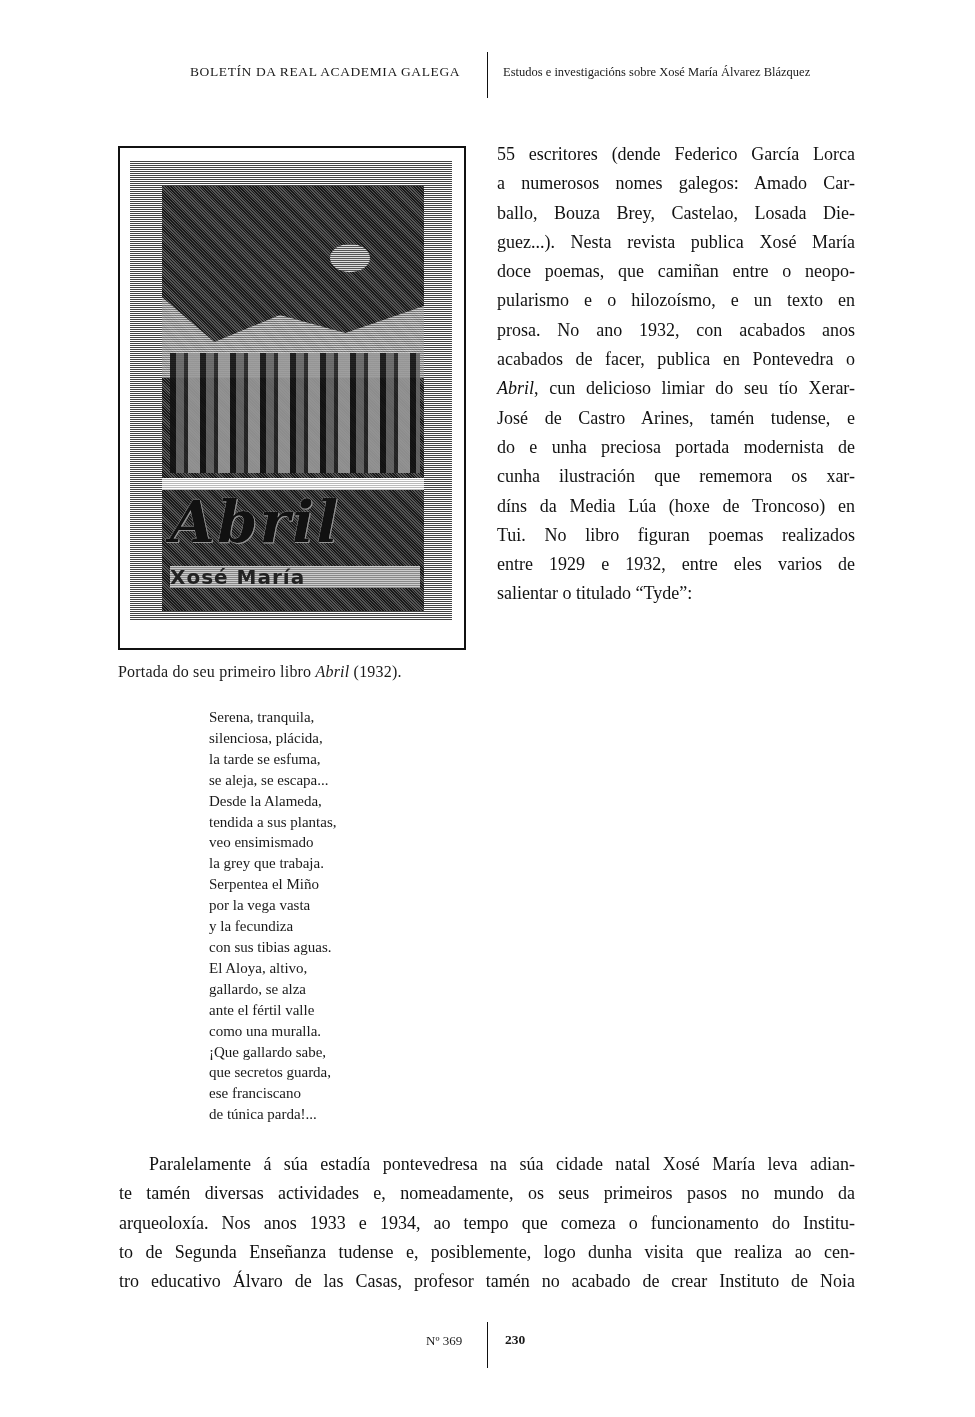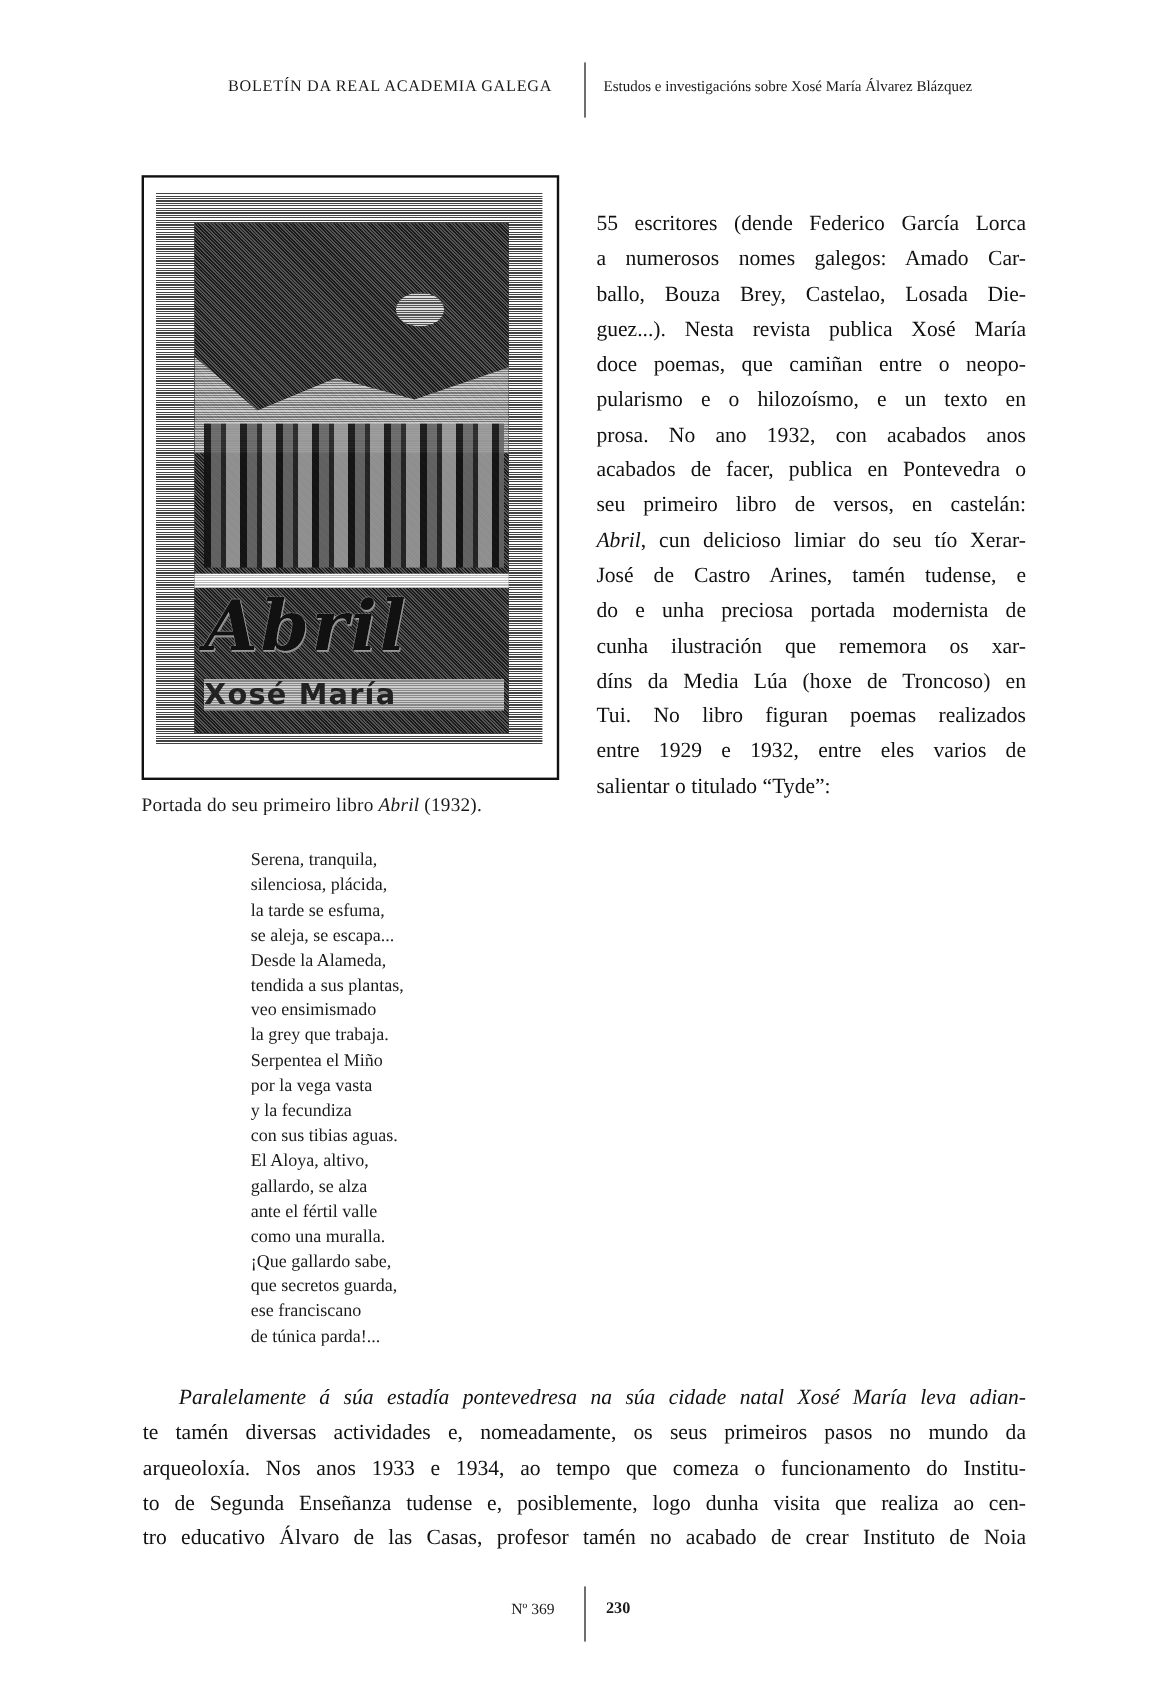--- a/index.html
+++ b/index.html
@@ -11,35 +11,35 @@
     .figure { position: absolute; left: 118px; top: 146px; width: 348px; height: 504px; border: 2px solid #111; box-sizing: border-box; background: #fff; }
     .cover-bg { position: absolute; left: 10px; top: 12px; width: 322px; height: 460px;
       background: repeating-linear-gradient(0deg, #222 0px, #222 1px, #ffffff 1px, #ffffff 2px); opacity: 0.85; }
     .cover-inner { position: absolute; left: 42px; top: 38px; width: 262px; height: 425px;
       background: repeating-linear-gradient(45deg, #1a1a1a 0 1px, #555 1px 2px), #333; }
     .moon { position: absolute; left: 210px; top: 96px; width: 40px; height: 28px; border-radius: 50%; background: repeating-linear-gradient(0deg, #ddd 0 1px, #555 1px 2px); }
     .mountain { position: absolute; left: 42px; top: 140px; width: 262px; height: 90px; background: repeating-linear-gradient(0deg, #888 0 1px, #eee 1px 2px); clip-path: polygon(0 100%, 0 10%, 20% 60%, 45% 30%, 70% 50%, 100% 20%, 100% 100%); opacity: 0.8; }
     .trees { position: absolute; left: 50px; top: 205px; width: 250px; height: 120px; background: repeating-linear-gradient(90deg, #111 0 6px, #666 6px 14px, #222 14px 18px, #999 18px 30px); opacity: 0.9; }
     .band { position: absolute; left: 42px; top: 330px; width: 262px; height: 12px; background: repeating-linear-gradient(0deg, #bbb 0 1px, #fff 1px 2px); }
     .abril-word { position: absolute; left: 50px; top: 345px; width: 250px; font-family: "DejaVu Serif", serif; font-style: italic; font-weight: bold; font-size: 58px; color: #111; letter-spacing: 2px; text-shadow: 0 0 1px #fff, 1px 1px 0 #888; line-height: 1; }
-    .author-word { position: absolute; left: 50px; top: 418px; width: 250px; font-family: "DejaVu Sans", sans-serif; font-weight: bold; font-size: 24px; color: #222; letter-spacing: 1px; background: repeating-linear-gradient(0deg, #888 0 1px, #ccc 1px 2px); line-height: 1.1; }
+    .author-word { position: absolute; left: 50px; top: 418px; width: 250px; font-family: "DejaVu Sans", sans-serif; font-weight: bold; font-size: 20px; color: #222; letter-spacing: 1px; background: repeating-linear-gradient(0deg, #888 0 1px, #ccc 1px 2px); line-height: 1.1; }
 
     .caption { position: absolute; left: 118px; top: 663px; font-size: 16px; color: #1a1a1a; letter-spacing: 0.2px; }
     .caption i { font-style: italic; }
 
-    .right-col { position: absolute; left: 497px; top: 172px; width: 358px; font-size: 18px; line-height: 29.3px; text-align: justify; }
+    .right-col { position: absolute; left: 497px; top: 140px; width: 358px; font-size: 18px; line-height: 29.3px; text-align: justify; }
     .right-col .line { display: block; height: 29.3px; white-space: nowrap; text-align-last: justify; }
     .right-col .line.last { text-align-last: left; }
 
     .poem { position: absolute; left: 209px; top: 707px; font-size: 15px; line-height: 20.9px; color: #1a1a1a; }
     .poem .verse { display: block; white-space: nowrap; }
 
     .bottom-para { position: absolute; left: 119px; top: 1150px; width: 736px; font-size: 18px; line-height: 29.3px; }
     .bottom-para .line { display: block; white-space: nowrap; text-align: justify; text-align-last: justify; height: 29.3px; }
-    .bottom-para .line.indent { padding-left: 30px; font-style: italic; }
+    .bottom-para .line.indent { padding-left: 30px; }
 
     .footer-left { position: absolute; left: 426px; top: 1333px; font-size: 13px; color: #1a1a1a; }
     .footer-rule { position: absolute; left: 487px; top: 1322px; width: 1px; height: 46px; background: #111; }
     .footer-right { position: absolute; left: 505px; top: 1332px; font-size: 13.5px; font-weight: bold; color: #1a1a1a; }
   </style>
 </head>
 <body>
 
 <div>
   <div class="header-left">BOLETÍN DA REAL ACADEMIA GALEGA</div>
@@ -62,21 +62,20 @@
 
 <div class="right-col" id="right-col">
     <span class="line">55 escritores (dende Federico García Lorca</span>
     <span class="line">a numerosos nomes galegos: Amado Car-</span>
     <span class="line">ballo, Bouza Brey, Castelao, Losada Die-</span>
     <span class="line">guez...). Nesta revista publica Xosé María</span>
     <span class="line">doce poemas, que camiñan entre o neopo-</span>
     <span class="line">pularismo e o hilozoísmo, e un texto en</span>
     <span class="line">prosa. No ano 1932, con acabados anos</span>
     <span class="line">acabados de facer, publica en Pontevedra o</span>
-    <span class="line">seu primeiro libro de versos, en castelán:</span>
     <span class="line"><i>Abril</i>, cun delicioso limiar do seu tío Xerar-</span>
     <span class="line">José de Castro Arines, tamén tudense, e</span>
     <span class="line">do e unha preciosa portada modernista de</span>
     <span class="line">cunha ilustración que rememora os xar-</span>
     <span class="line">díns da Media Lúa (hoxe de Troncoso) en</span>
     <span class="line">Tui. No libro figuran poemas realizados</span>
     <span class="line">entre 1929 e 1932, entre eles varios de</span>
     <span class="line last">salientar o titulado “Tyde”:</span>
   </div>
 

